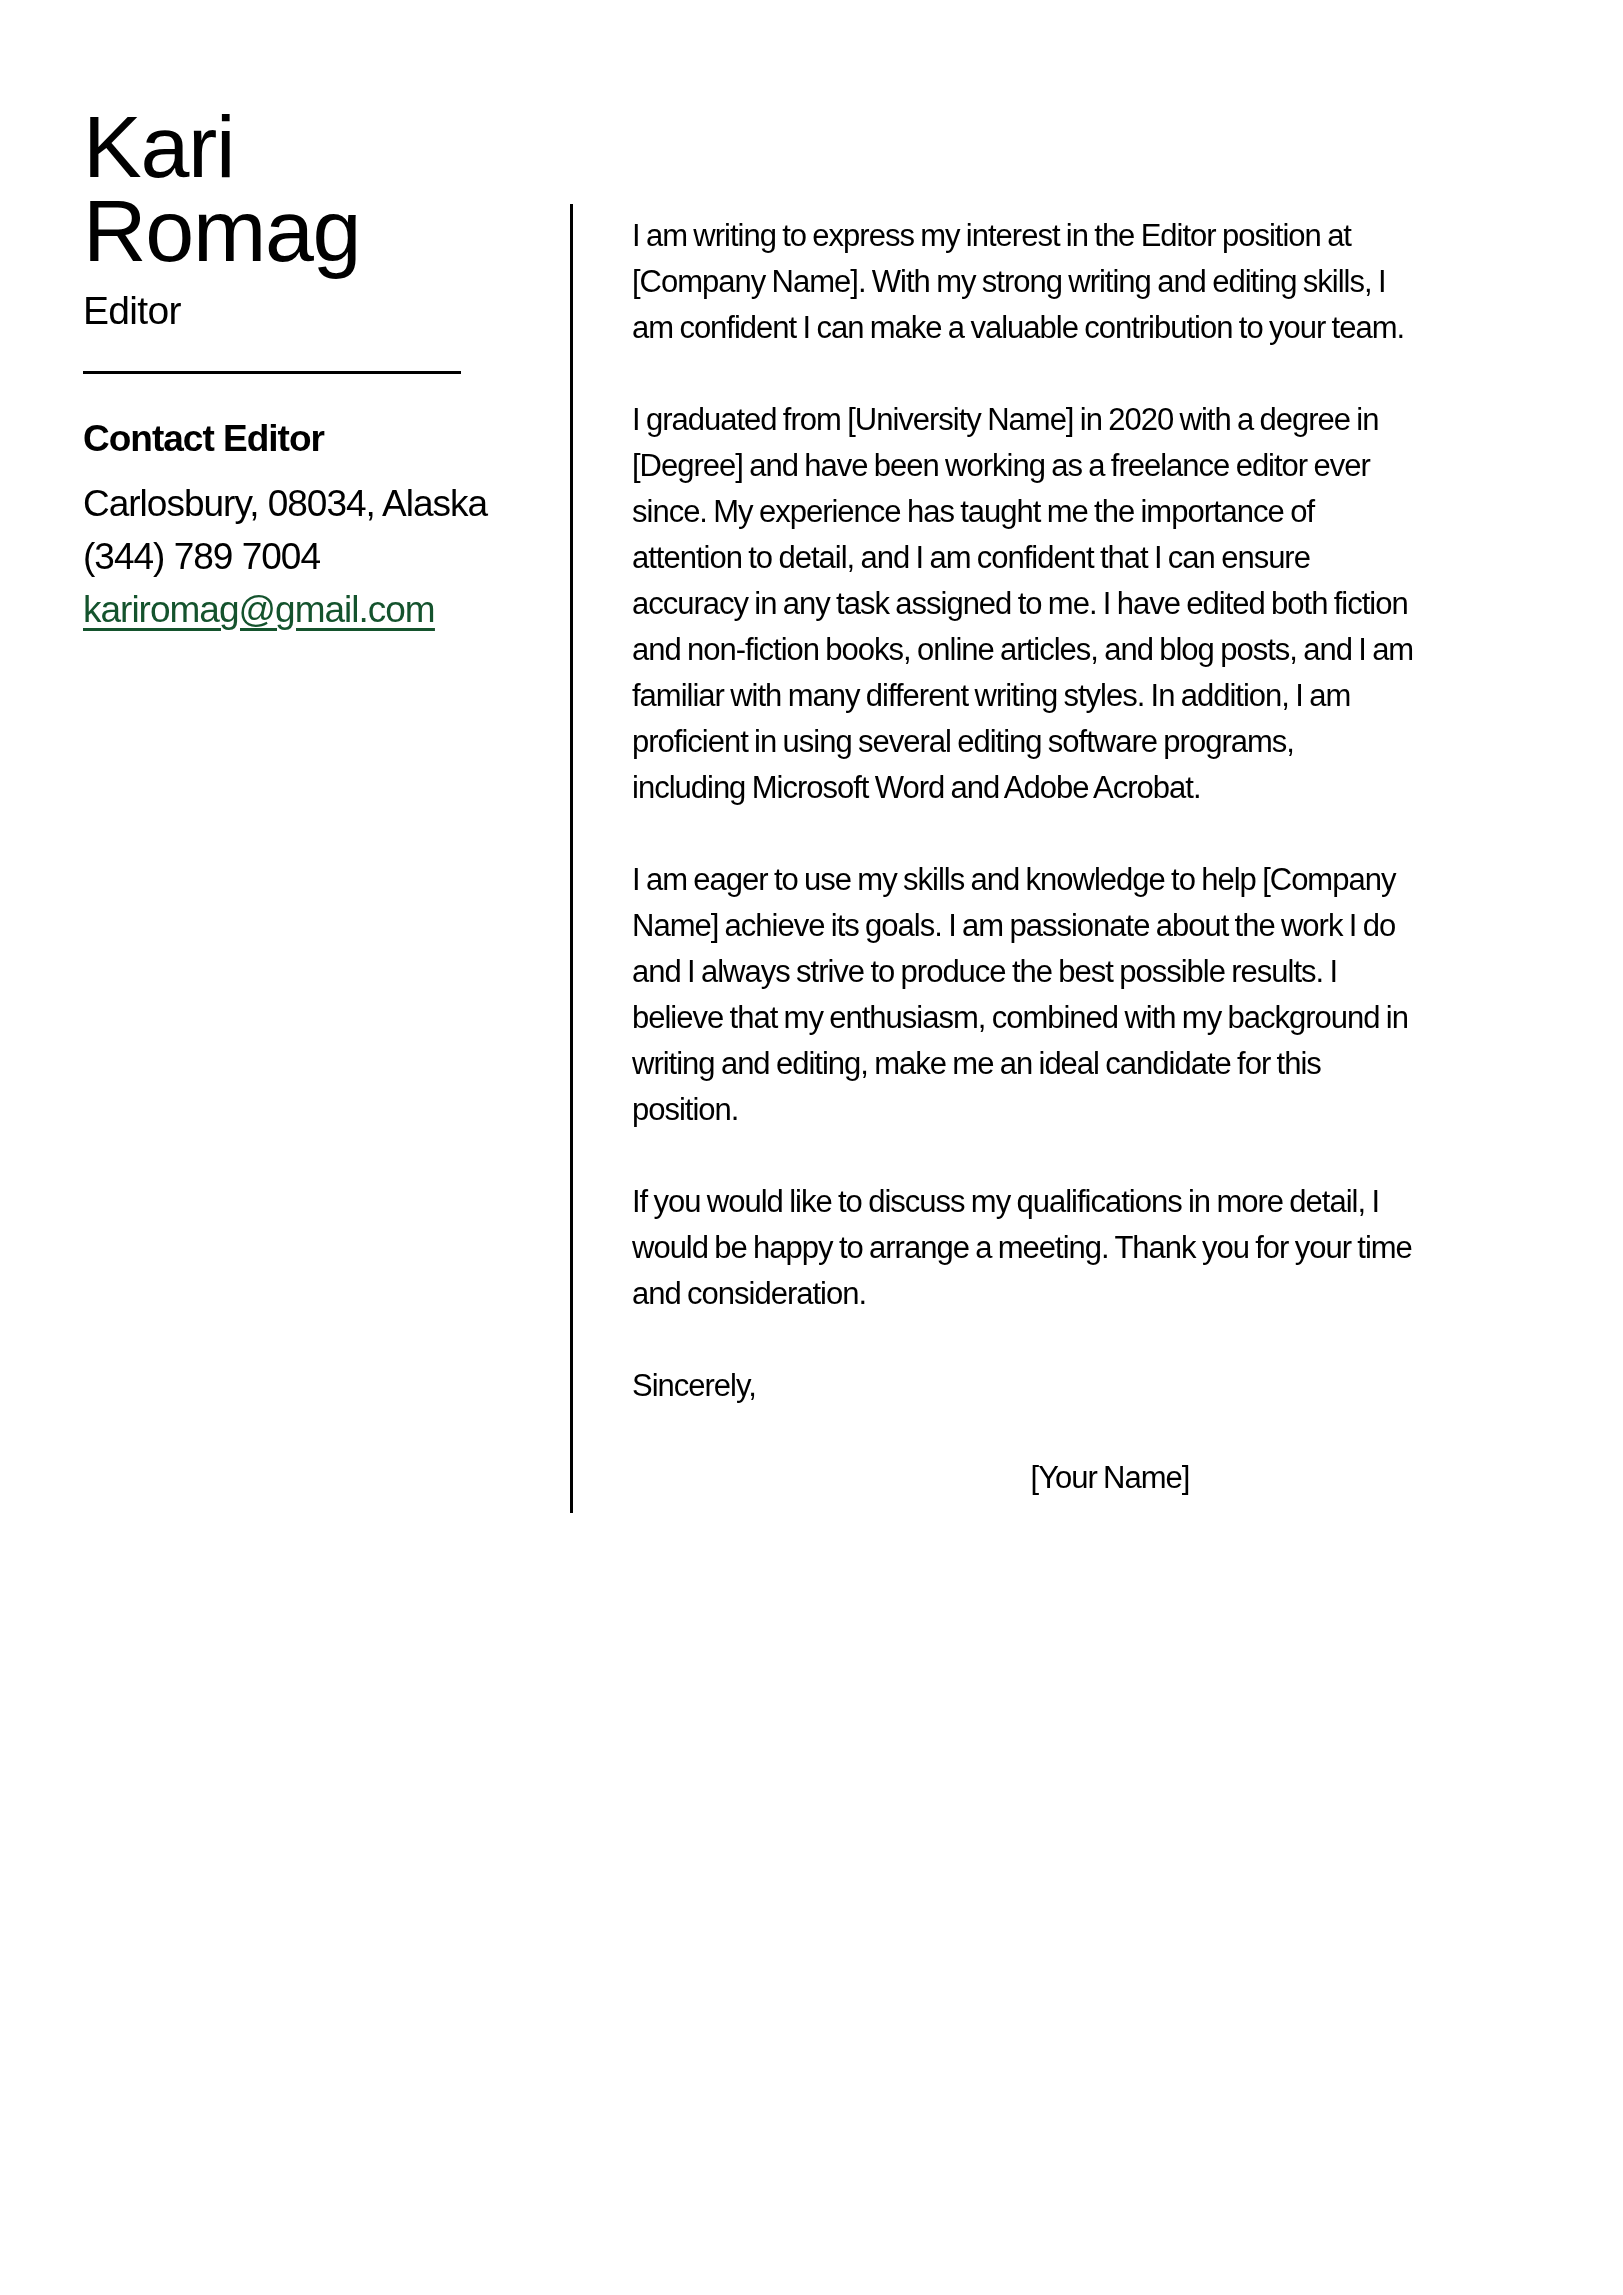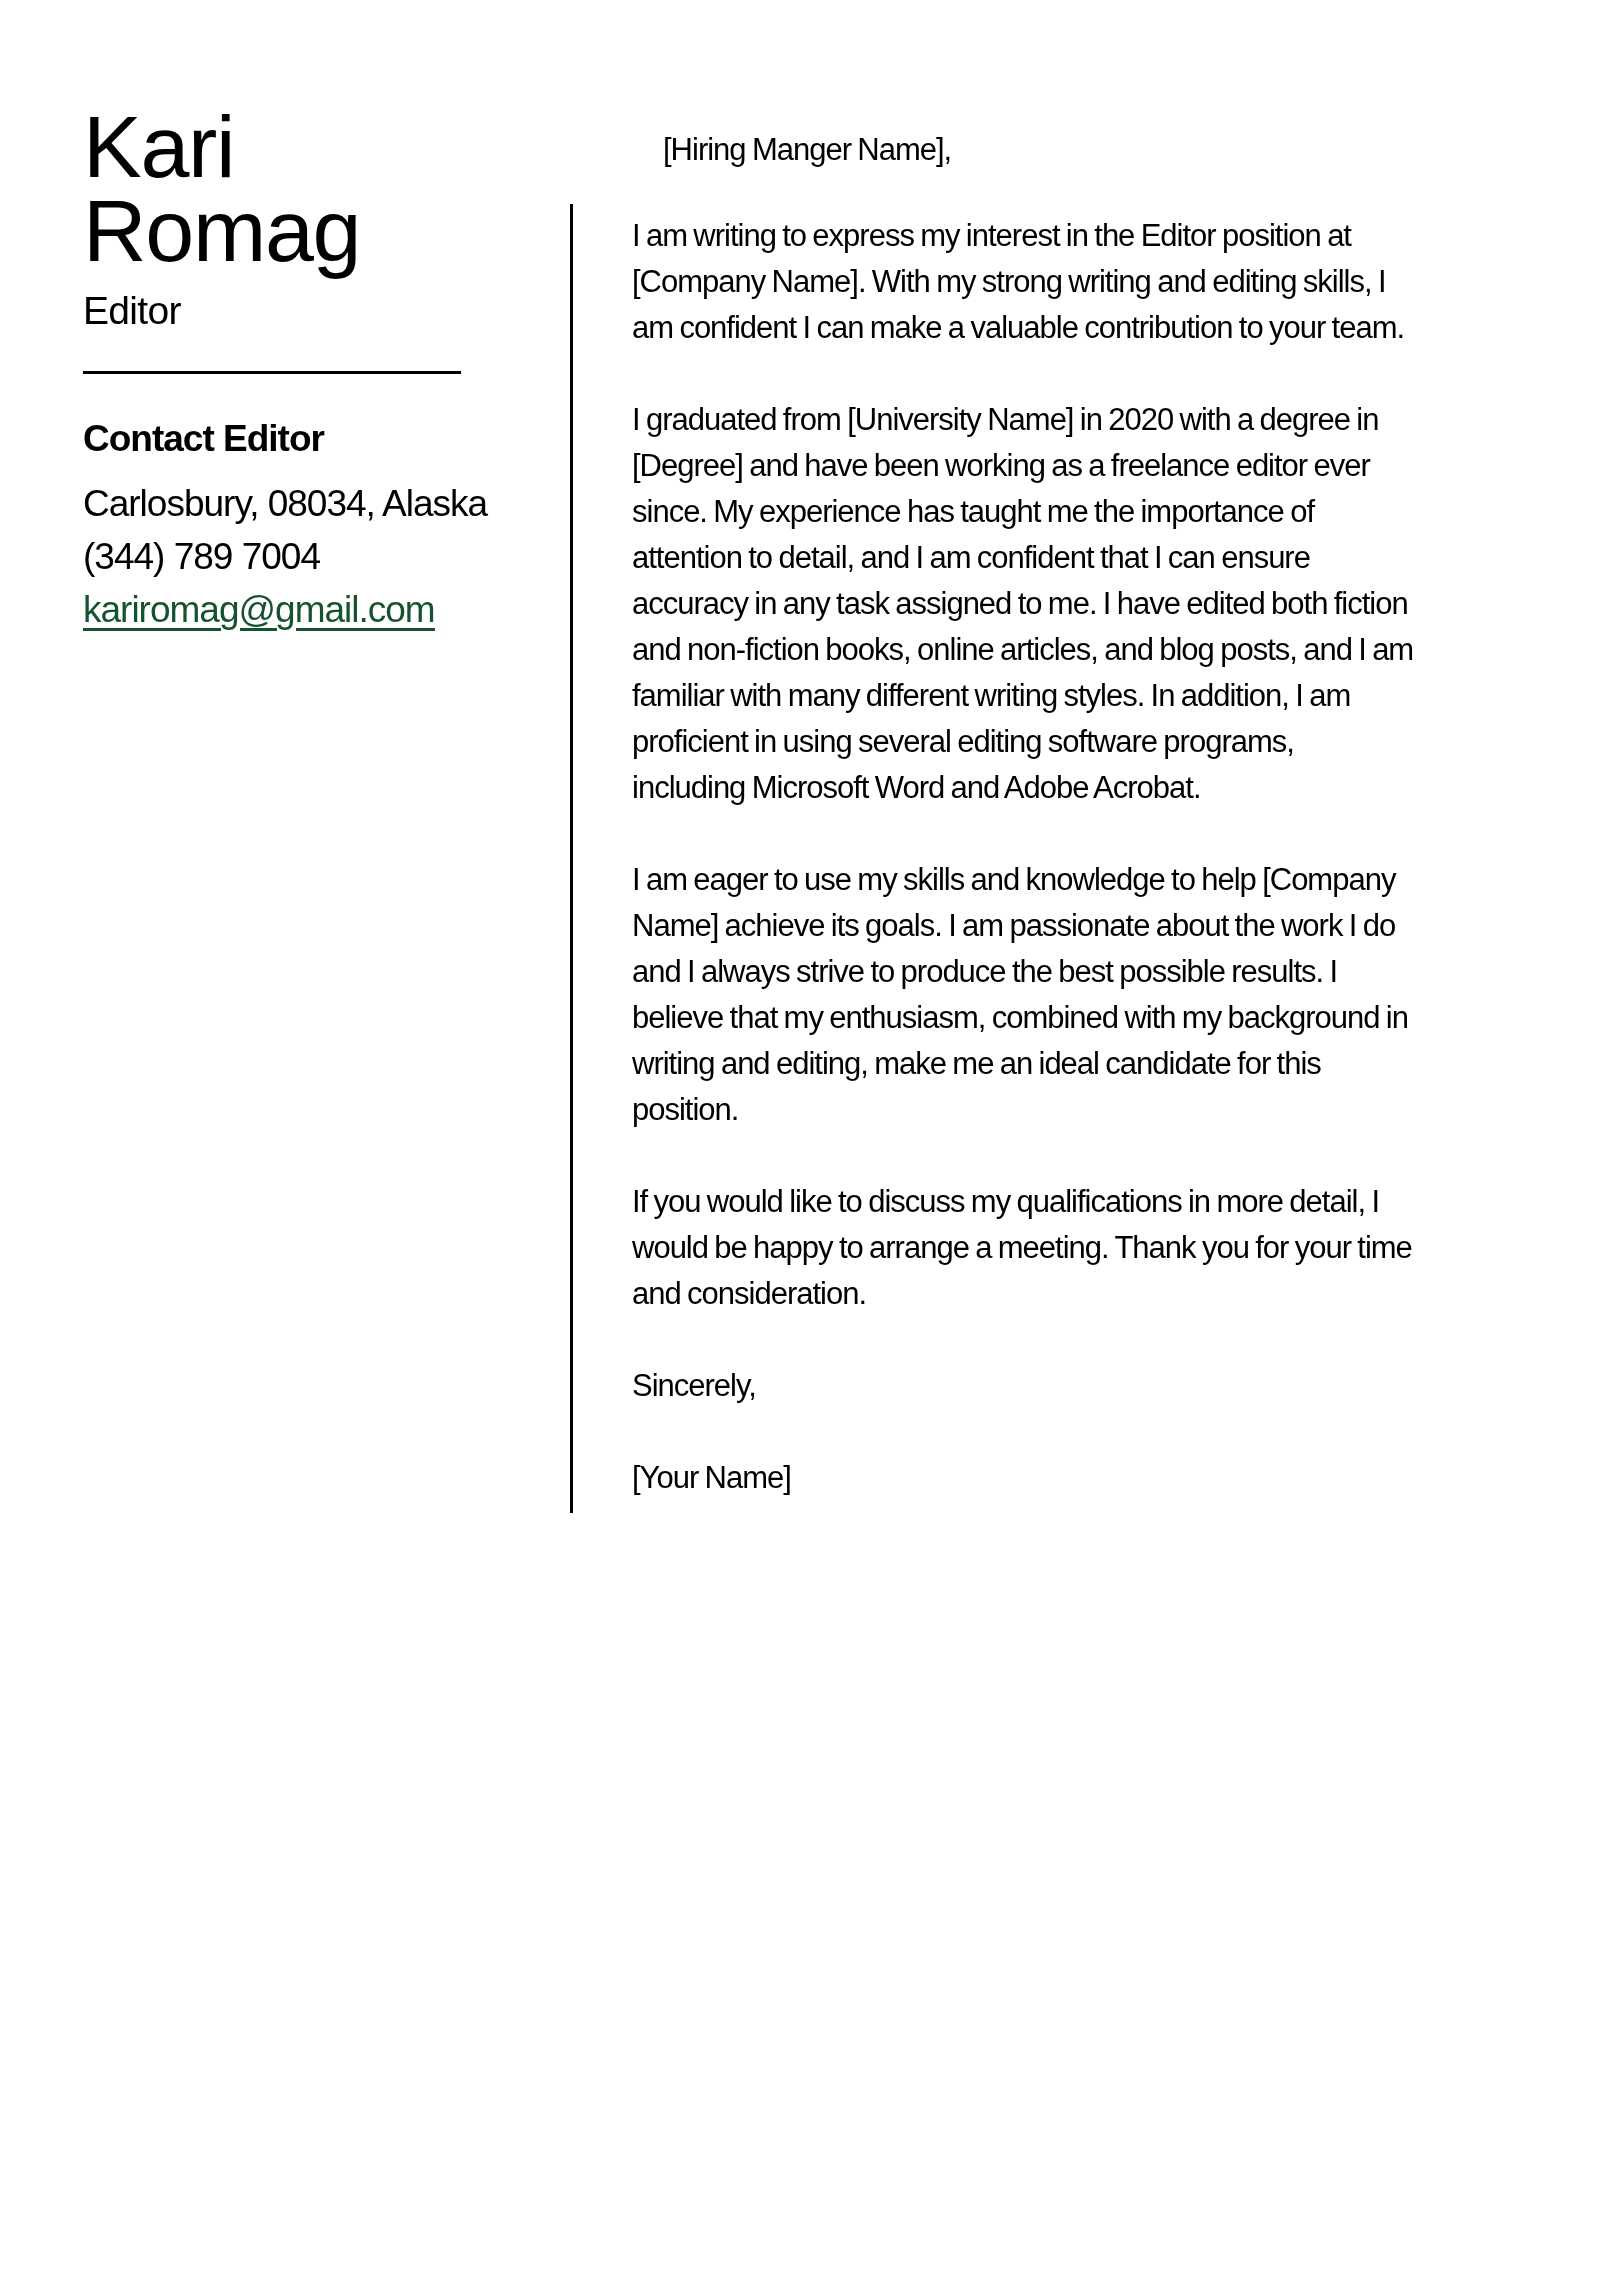--- a/index.html
+++ b/index.html
@@ -87,21 +87,21 @@
     padding-top: 9.2px;
     font-size: 31px;
     line-height: 46px;
     letter-spacing: -1px;
     word-spacing: -1.3px;
   }
   .letter-body p {
     margin: 0 0 46px 0;
     white-space: pre-line;
   }
-  .letter-body p:last-child { margin-bottom: 12px; }
+  .letter-body p:last-child { margin-bottom: 12px; text-align: center; }
 </style>
 </head>
 <body>
 
 <div class="page">
 
   <div class="name">
     <div>Kari</div>
     <div>Romag</div>
   </div>
@@ -111,21 +111,20 @@
   <div class="sidebar-rule"></div>
 
   <div class="contact-heading">Contact Editor</div>
 
   <div class="contact-list">
     <div>Carlosbury, 08034, Alaska</div>
     <div>(344) 789 7004</div>
     <div class="email"><a class="email" style="color:#14532d" href="#">kariromag@gmail.com</a></div>
   </div>
 
-  <div class="salutation">[Hiring Manger Name],</div>
 
   <div class="letter-body">
       <p>I am writing to express my interest in the Editor position at
 [Company Name]. With my strong writing and editing skills, I
 am confident I can make a valuable contribution to your team.</p>
       <p>I graduated from [University Name] in 2020 with a degree in
 [Degree] and have been working as a freelance editor ever
 since. My experience has taught me the importance of
 attention to detail, and I am confident that I can ensure
 accuracy in any task assigned to me. I have edited both fiction

